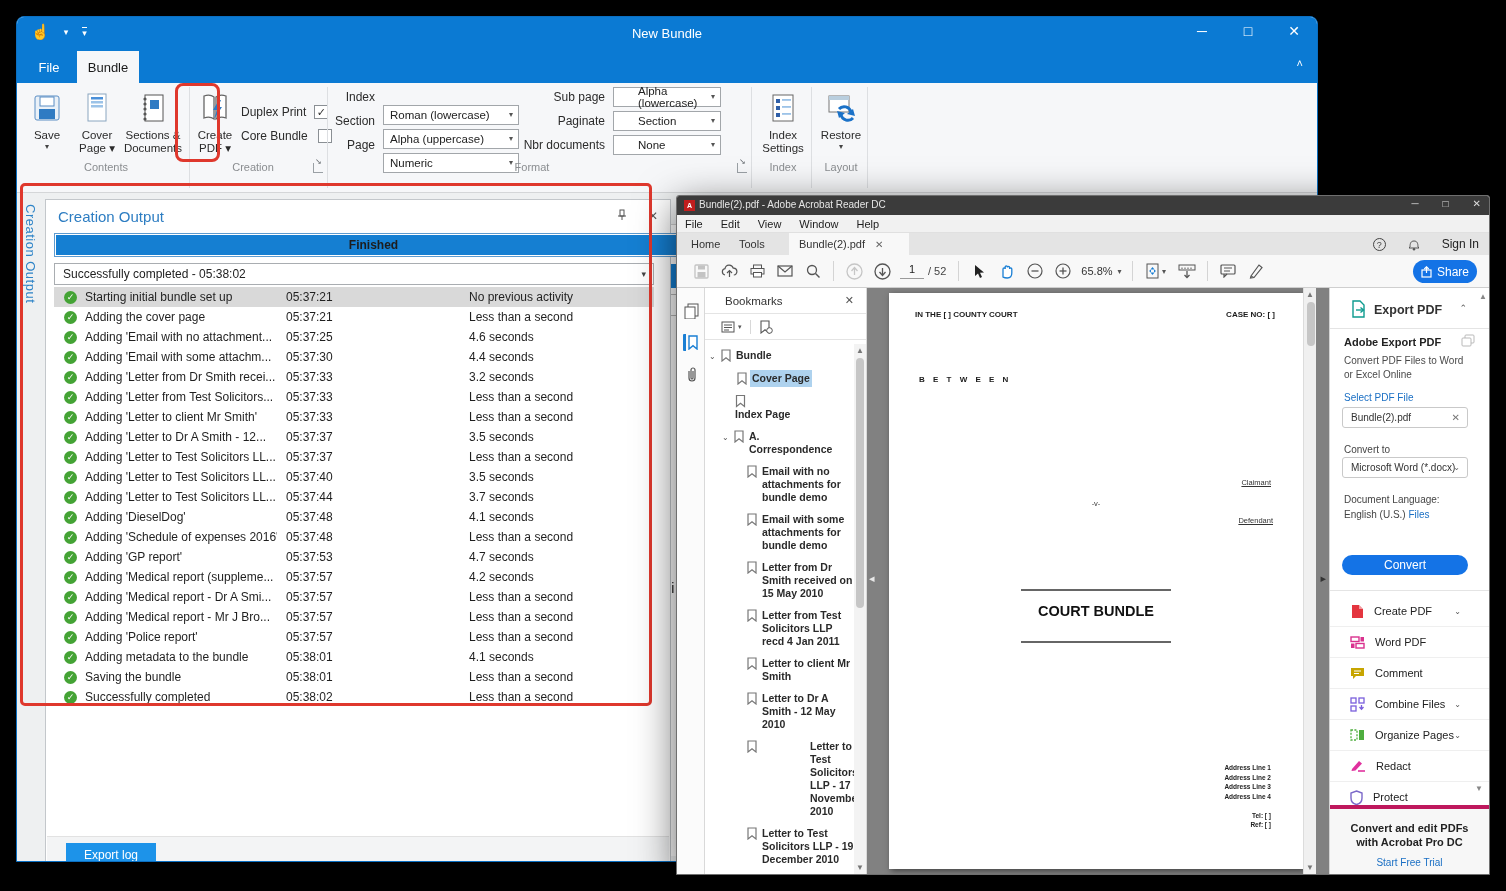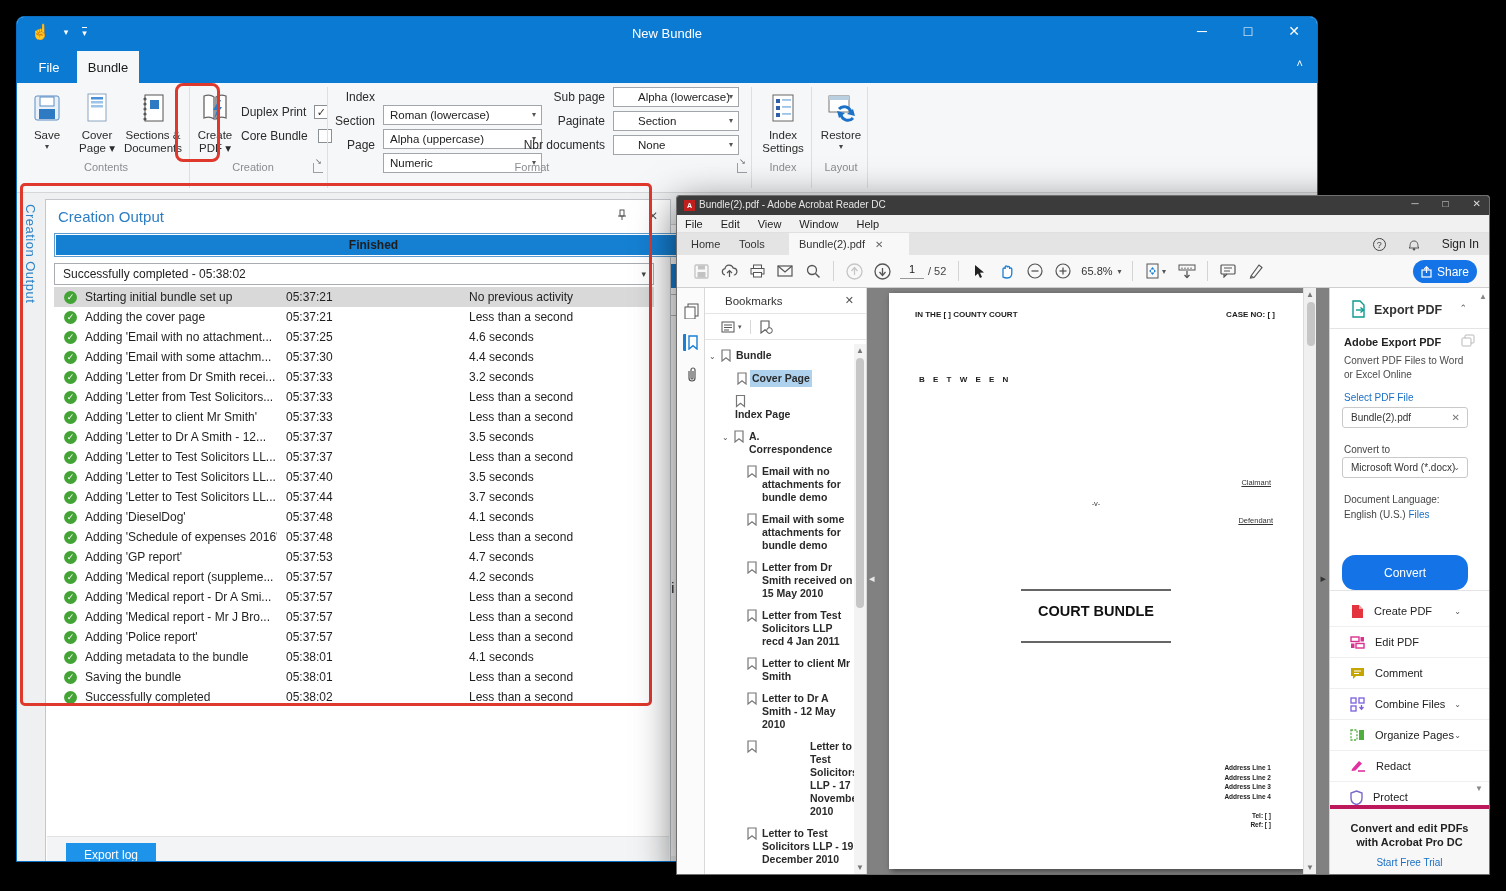--- a/index.html
+++ b/index.html
@@ -31,24 +31,24 @@
   .launcher { position:absolute; top:80px; width:10px; height:10px; border-left:1px solid #9aa0a5; border-bottom:1px solid #9aa0a5; }
   .launcher:after { content:"↘"; position:absolute; left:1px; top:-6px; font-size:8px; color:#60666b; }
   .chk-row { position:absolute; display:flex; align-items:center; font-size:12px; color:#2b2b2b; }
   .chk { width:14px; height:14px; background:#fff; border:1px solid #8a8f94; margin-left:8px; font-size:11px; line-height:12px; text-align:center; color:#333; }
   .fieldrow { display:flex; align-items:center; height:20px; margin-bottom:4px; }
   .fieldrow .flabel { font-size:12px; color:#2b2b2b; text-align:right; margin-right:8px; }
   .dropbox { height:20px; background:#fff; border:1px solid #a2a6aa; display:flex; align-items:center; font-size:11.5px; color:#222; padding-left:6px; position:relative; }
   .dropbox .dcaret { position:absolute; right:5px; top:4px; font-size:8px; color:#555; }
   .fields-left { position:absolute; left:306px; top:4px; }
   .fields-left .flabel { width:52px; }
-  .fields-left .dropbox { width:159px;margin-top:36px; }
+  .fields-left .dropbox { width:136px;margin-top:36px; }
   .fields-right { position:absolute; left:492px; top:4px; }
   .fields-right .flabel { width:96px; }
-  .fields-right .dropbox { width:126px;padding-left:24px; }
+  .fields-right .dropbox { width:108px;padding-left:24px; }
 
   
   .mw-content { position:absolute; left:0; top:177px; right:0; bottom:0; background:#eef0f1; }
   .side-tab { position:absolute; left:6px; top:10px; writing-mode:vertical-rl; font-size:13px; color:#2e84c8; letter-spacing:.5px; }
   
   .sliver { position:absolute; left:632px; top:30px; width:30px; bottom:5px; background:#fff; border-top:1px solid #d0d0d0; overflow:hidden; }
   .sliver .frag { position:absolute; left:2px; font-size:11.5px; color:#333; white-space:nowrap; }
   .sliver .bluecap { position:absolute; left:0; top:39px; width:30px; height:24px; background:#157fd2; }
   .sliver .gcap { position:absolute; left:0; top:69px; width:30px; height:22px; background:#fff; border:1px solid #b9b9b9; border-left:none; }
 
@@ -137,21 +137,21 @@
   .rp-sub { position:absolute; left:14px; top:48px; font-size:11px; font-weight:bold; color:#222; }
   .rp-desc { position:absolute; left:14px; top:66px; width:125px; font-size:10px; color:#4a4a4a; line-height:14px; }
   .rp-link { font-size:10px; color:#1a6fc4; }
   .rp-select-link { position:absolute; left:14px; top:104px; }
   .rp-filebox { position:absolute; left:12px; top:119px; width:126px; height:21px; border:1px solid #c9c9c9; border-radius:3px; display:flex; align-items:center; font-size:10px; color:#333; padding-left:8px; }
   .rp-filebox .x { position:absolute; right:7px; color:#777; font-size:10px; }
   .rp-convertto { position:absolute; left:14px; top:156px; font-size:10px; color:#444; }
   .rp-combobox { position:absolute; left:12px; top:169px; width:126px; height:21px; border:1px solid #c9c9c9; border-radius:3px; display:flex; align-items:center; font-size:10px; color:#333; padding-left:8px; }
   .rp-combobox .dcaret { position:absolute; right:7px; font-size:8px; color:#666; }
   .rp-lang { position:absolute; left:14px; top:204px; font-size:10px; color:#444; line-height:15px; }
-  .rp-convert { position:absolute; left:12px; top:267px; width:126px; height:35px; border-radius:13px; background:#1473e6; color:#fff; font-size:12px; display:flex; align-items:center; justify-content:center; border:none; }
+  .rp-convert { position:absolute; left:12px; top:267px; width:126px; height:20px; border-radius:13px; background:#1473e6; color:#fff; font-size:12px; display:flex; align-items:center; justify-content:center; border:none; }
   .rp-tools { position:absolute; left:0; top:308px; right:0; }
   .rp-tool { height:31px; display:flex; align-items:center; border-bottom:1px solid #efefef; position:relative; padding-left:20px; }
   .rp-tool .tl { margin-left:10px; font-size:11px; color:#222; }
   .rp-tool .tchev { position:absolute; right:28px; font-size:8px; color:#555; }
   .rp-promo { position:absolute; left:0; right:0; bottom:0; height:69px; background:#f7f7f7; border-top:4px solid #be185d; text-align:center; }
   .rp-promo .pline { font-size:11px; font-weight:bold; color:#222; line-height:14px; }
   .rp-promo .plink { font-size:10px; color:#1a6fc4; margin-top:8px; display:inline-block; }
   .rp-scroll-up { position:absolute; right:2px; top:4px; font-size:8px; color:#888; }
   .rp-scroll-dn { position:absolute; right:6px; top:496px; font-size:8px; color:#888; }
   svg { display:block; }
@@ -899,21 +899,21 @@
             </div>
             <div class="rp-tool">
               <span>
                 <svg width="15" height="13" viewBox="0 0 15 13">
                   <rect x="1" y="1" width="8" height="4.5" fill="none" stroke="#d9318e" stroke-width="1.4"></rect>
                   <rect x="10.5" y="1" width="3.5" height="4.5" fill="#d9318e"></rect>
                   <rect x="1" y="7.5" width="3.5" height="4.5" fill="#d9318e"></rect>
                   <rect x="6" y="7.5" width="8" height="4.5" fill="none" stroke="#d9318e" stroke-width="1.4"></rect>
                 </svg>
               </span>
-              <span class="tl">Edit PDF</span>
+              <span class="tl">Word PDF</span>
             </div>
             <div class="rp-tool">
               <span>
                 <svg width="15" height="13" viewBox="0 0 15 13">
                   <path d="M1 1 h13 v8 h-8 l-3 3 v-3 h-2 z" fill="#c7a500"></path>
                   <line x1="4" y1="4" x2="11" y2="4" stroke="#fff"></line>
                   <line x1="4" y1="6.5" x2="9" y2="6.5" stroke="#fff"></line>
                 </svg>
               </span>
               <span class="tl">Comment</span>

